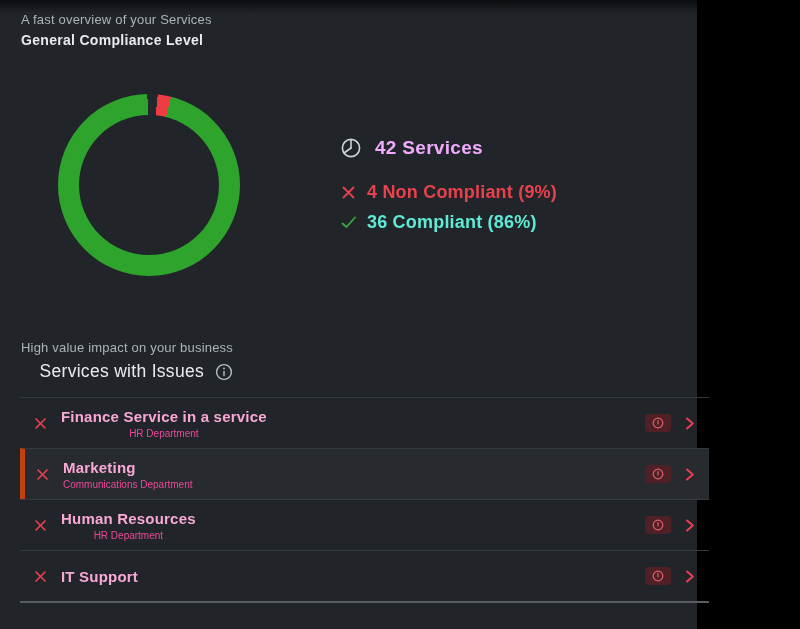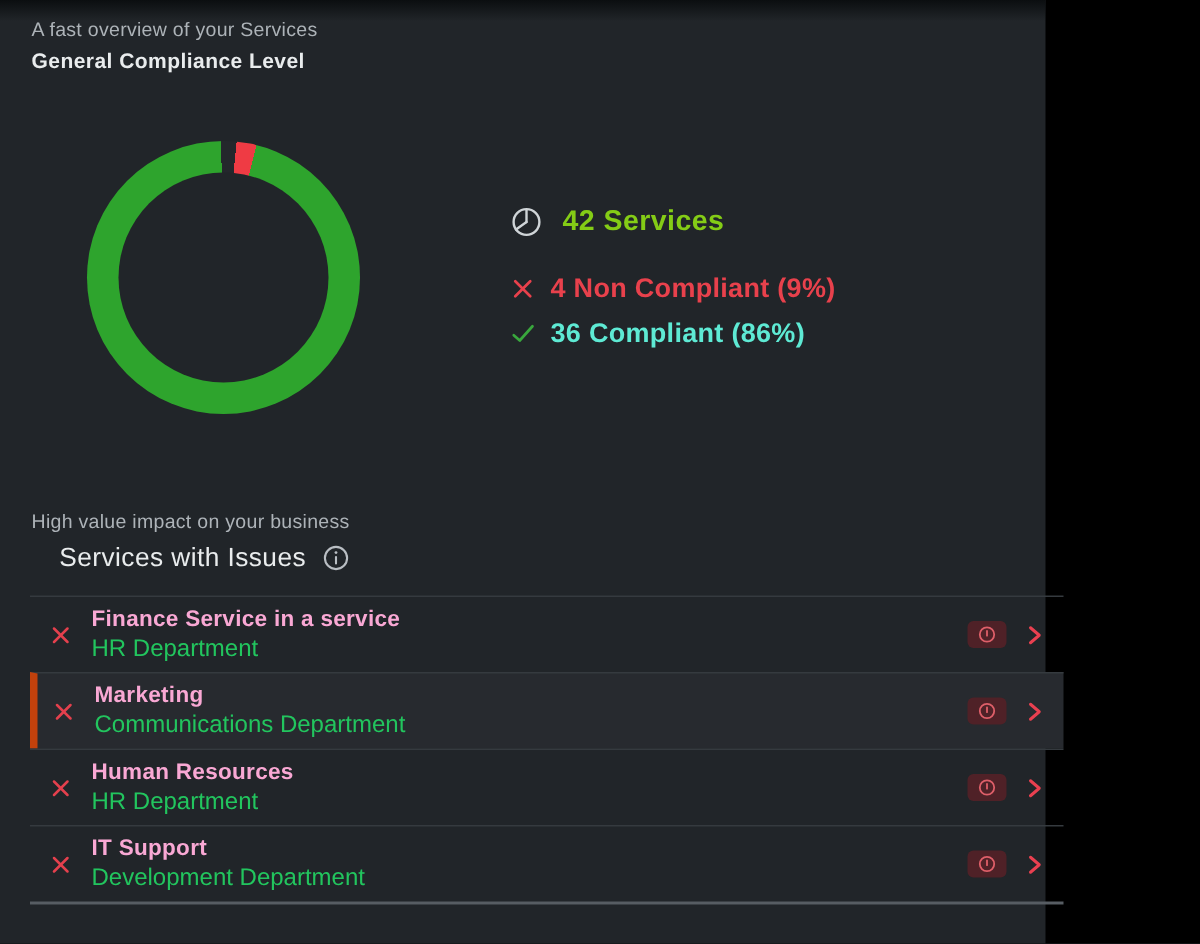--- a/index.html
+++ b/index.html
@@ -30,21 +30,21 @@
     position: absolute; left: 58px; top: 94px;
     width: 182px; height: 182px; border-radius: 50%;
   }
   .donut::after {
     content: ""; position: absolute; inset: 21px;
     background: #212529; border-radius: 50%;
   }
   
   .stats { position: absolute; left: 340px; top: 137px; }
   .total-row { display: flex; align-items: center; gap: 13px; margin-bottom: 18px; }
-  .total-label { font-size: 19px; font-weight: 700; color: #84cc16; letter-spacing: .3px; }
+  .total-label { font-size: 19px; font-weight: 700; color: #f0abfc; letter-spacing: .3px; }
   .stat-row { display: flex; align-items: center; gap: 10px; height: 30px; font-size: 18px; font-weight: 700; letter-spacing: .2px; }
   .stat-icon { width: 17px; height: 17px; flex: 0 0 auto; display: block; }
   
   .issues-header { position: absolute; left: 21px; top: 340px; }
   .issues-subtitle { font-size: 13px; color: #adb3b8; letter-spacing: .2px; }
   .issues-title-row { display: flex; align-items: center; gap: 11px; margin-top: 6px; justify-content: flex-end; }
   .issues-title { margin: 0; font-size: 17.5px; font-weight: 500; color: #e9eced; letter-spacing: .3px; }
   
   .issues-list { position: absolute; left: 20px; top: 397px; width: 689px; }
   .list-row {
@@ -55,21 +55,21 @@
     border-top: 1px solid #353a3f;
     cursor: pointer;
   }
   .list-row.selected {
     background: #272a2f;
     border-left: 5px solid #c2410c;
     padding-left: 10px;
   }
   .row-text { display: flex; flex-direction: column; gap: 3px; }
   .row-title { font-size: 15px; font-weight: 700; color: #f9a8d4; letter-spacing: .2px; }
-  .row-sub { font-size: 16px; color: #22c55e; }
+  .row-sub { font-size: 10px; color: #ec4899; text-align: center; }
   .row-right { margin-left: auto; display: flex; align-items: center; gap: 11px; }
   .alert-pill {
     width: 26px; height: 18px; border-radius: 4px;
     background: #4f2127;
     display: flex; align-items: center; justify-content: center;
   }
   .list-end { border-top: 2px solid #575d63; height: 0; }
   svg { display: block; }
 </style>
 </head>
@@ -196,21 +196,20 @@
       </div>
     </div>
 
     <div class="list-row">
       <svg width="15" height="15" viewBox="0 0 15 15" fill="none" stroke="#e4404d" stroke-width="1.7" stroke-linecap="round">
         <line x1="3" y1="3" x2="12" y2="12"></line>
           <line x1="12" y1="3" x2="3" y2="12"></line>
       </svg>
       <div class="row-text">
         <span class="row-title">IT Support</span>
-        <span class="row-sub">Development Department</span>
       </div>
       <div class="row-right">
         <span class="alert-pill">
           <svg width="12" height="12" viewBox="0 0 12 12" fill="none" stroke="#de5f69" stroke-width="1.2" stroke-linecap="round">
             <circle cx="6" cy="6" r="4.8"></circle>
               <line x1="6" y1="3.6" x2="6" y2="6.8"></line>
           </svg>
         </span>
         <svg width="15" height="15" viewBox="0 0 18 18" fill="none" stroke="#e94050" stroke-width="2.4" stroke-linecap="round" stroke-linejoin="round">
           <polyline points="6,3 13,9 6,15"></polyline>

